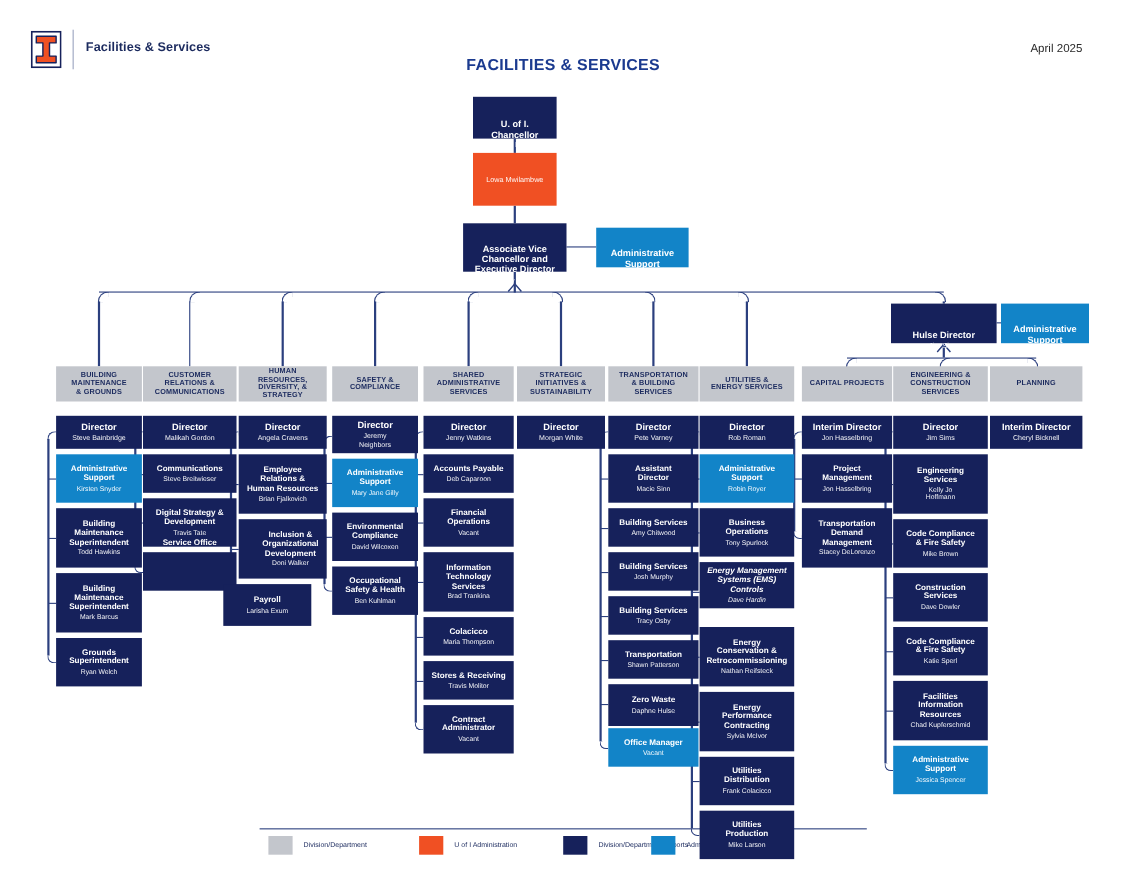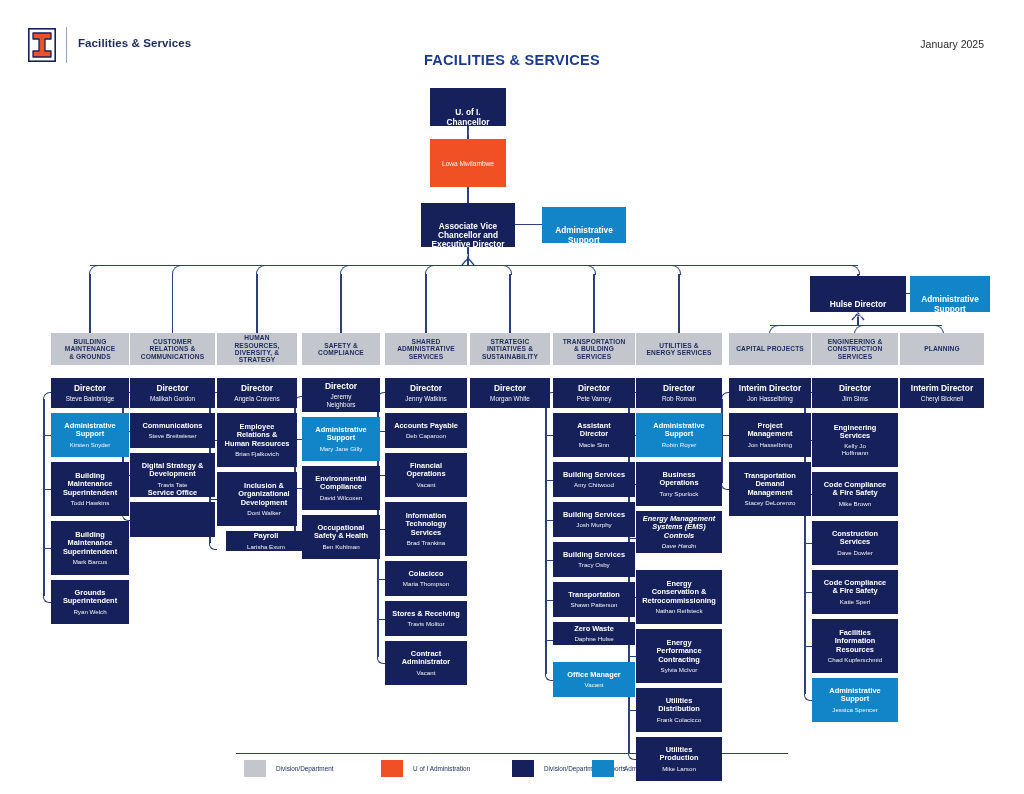--- a/index.html
+++ b/index.html
@@ -60,21 +60,21 @@
 <body>
 
 <div id="chart">
 
   <svg class="hdr-logo" viewBox="0 0 28 34">
     <rect x="0.8" y="0.8" width="26.4" height="32.4" fill="#ffffff" stroke="#16215b" stroke-width="1.6"></rect>
     <path d="M5 5 H23 V11 H17 V23 H23 V29 H5 V23 H11 V11 H5 Z" fill="#f05023" stroke="#16215b" stroke-width="1.3" stroke-linejoin="round"></path>
   </svg>
   <div class="hdr-rule"></div>
   <div class="hdr-unit">Facilities &amp; Services</div>
-  <div class="hdr-date">January 2025</div>
+  <div class="hdr-date">April 2025</div>
   <div class="hdr-title">FACILITIES &amp; SERVICES</div>
 
   <div id="lines">
       <div class="ln lnv" style="left: 467.4px; top: 126px; height: 13px;"></div>
       <div class="ln lnv" style="left: 467.4px; top: 187px; height: 16px;"></div>
       <div class="ln lnh" style="left: 515px; top: 224px; width: 27px;"></div>
       <div class="ln lnh" style="left: 906px; top: 293px; width: 10px;"></div>
       <div class="ln lnh" style="left: 90px; top: 265px; width: 768px;"></div>
       <div class="ln lnv" style="left: 467.4px; top: 247px; height: 19px;"></div>
       <svg width="14" height="9" style="position: absolute; left: 461px; top: 257px; z-index: 2;">
@@ -243,21 +243,21 @@
         <div class="n">Angela Cravens</div>
       </div>
       <div class="box navy rep" style="left: 217px; top: 413px; width: 80px; height: 54px;">
         <div class="t">Employee<br>Relations &amp;<br>Human Resources</div>
         <div class="n">Brian Fjalkovich</div>
       </div>
       <div class="box navy rep" style="left: 217px; top: 472px; width: 80px; height: 54px; padding-left: 17px;">
         <div class="t">Inclusion &amp;<br>Organizational<br>Development</div>
         <div class="n">Doni Walker</div>
       </div>
-      <div class="box navy rep" style="left: 226px; top: 531px; width: 80px; height: 20px;">
+      <div class="box navy rep" style="left: 203px; top: 531px; width: 80px; height: 38px;">
         <div class="t">Payroll</div>
         <div class="n">Larisha Exum</div>
       </div>
       <div class="box grey dept" style="left: 302px; top: 333px; width: 78px; height: 32px;">
         <div class="t">SAFETY &amp;<br>COMPLIANCE</div>
       </div>
       <div class="box navy dir" style="left: 302px; top: 378px; width: 78px; height: 34px;">
         <div class="t">Director</div>
         <div class="n">Jeremy<br>Neighbors</div>
       </div>
@@ -331,21 +331,21 @@
         <div class="n">Josh Murphy</div>
       </div>
       <div class="box navy rep" style="left: 553px; top: 542px; width: 82px; height: 35px;">
         <div class="t">Building Services</div>
         <div class="n">Tracy Osby</div>
       </div>
       <div class="box navy rep" style="left: 553px; top: 582px; width: 82px; height: 35px;">
         <div class="t">Transportation</div>
         <div class="n">Shawn Patterson</div>
       </div>
-      <div class="box navy rep" style="left: 553px; top: 622px; width: 82px; height: 23px;">
+      <div class="box navy rep" style="left: 553px; top: 622px; width: 82px; height: 38px;">
         <div class="t">Zero Waste</div>
         <div class="n">Daphne Hulse</div>
       </div>
       <div class="box blue rep" style="left: 553px; top: 662px; width: 82px; height: 35px;">
         <div class="t">Office Manager</div>
         <div class="n">Vacant</div>
       </div>
       <div class="box grey dept" style="left: 636px; top: 333px; width: 86px; height: 32px;">
         <div class="t">UTILITIES &amp;<br>ENERGY SERVICES</div>
       </div>

